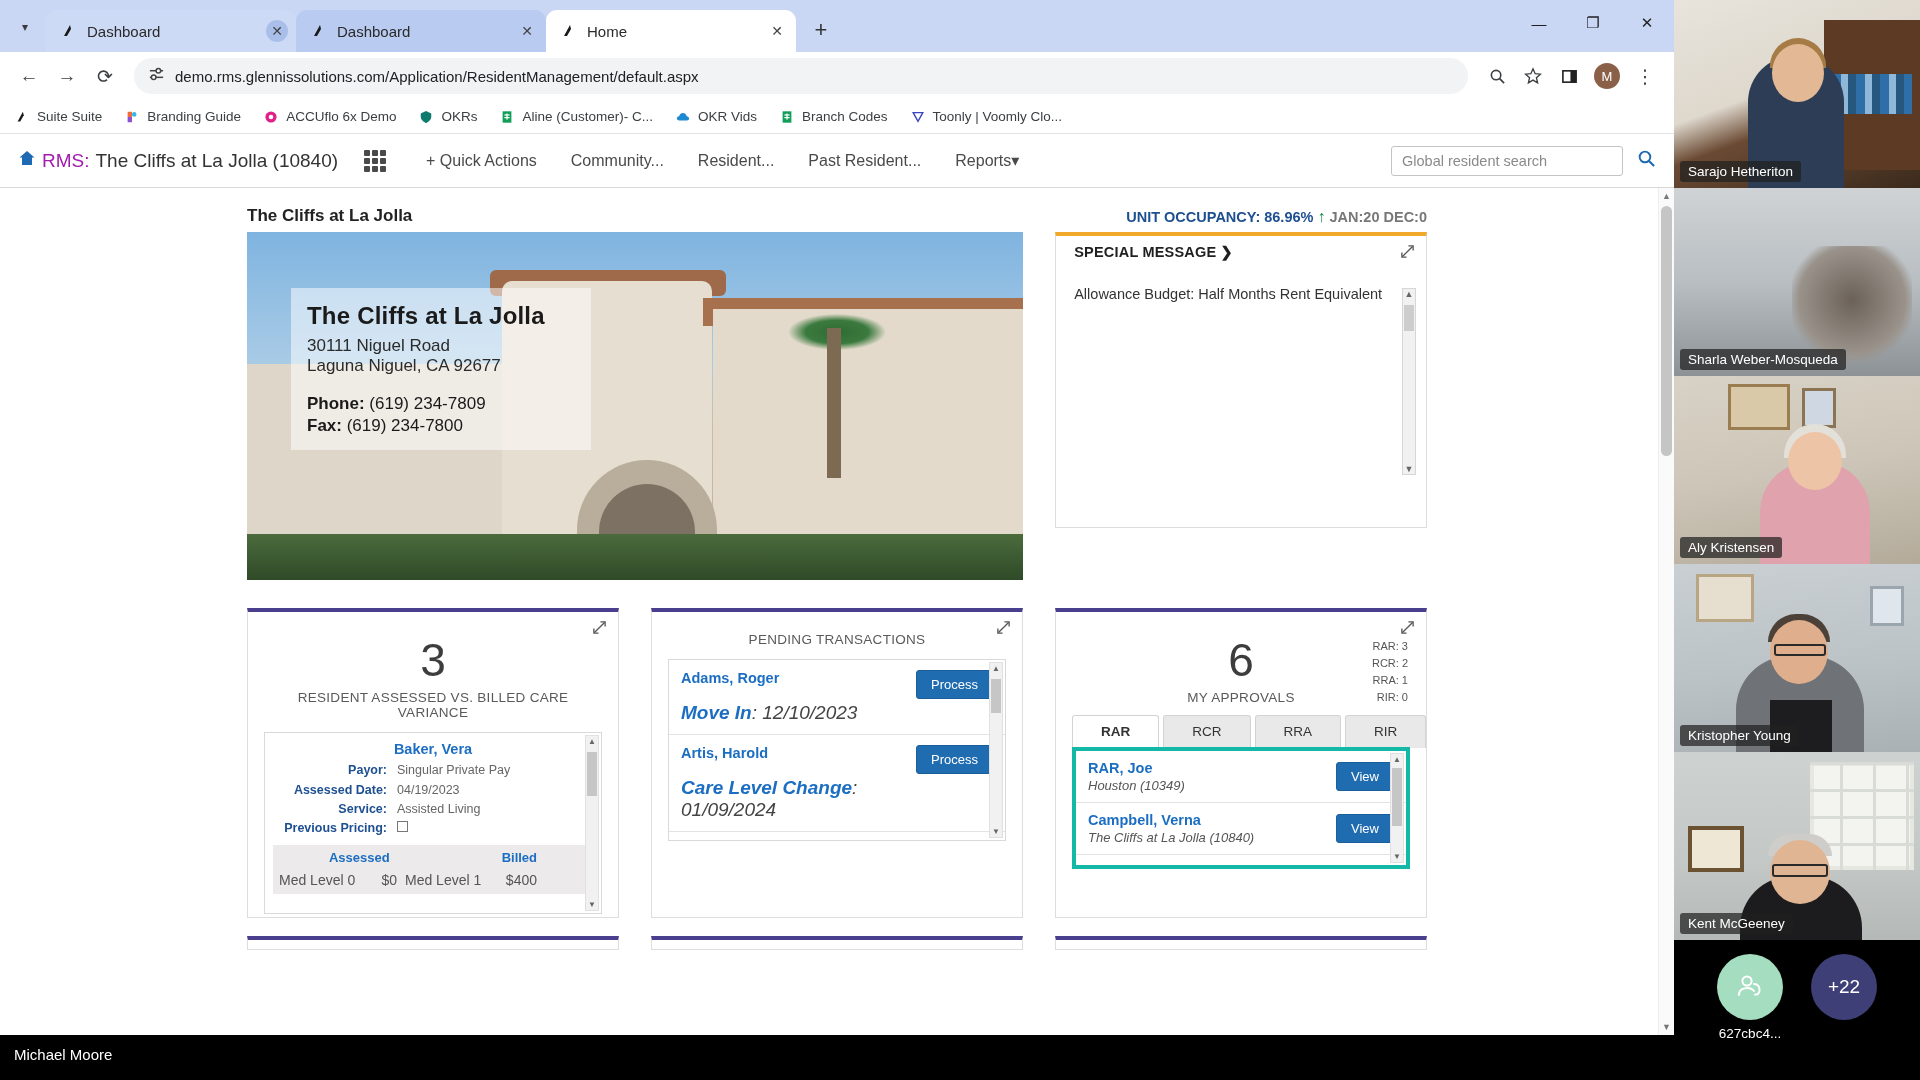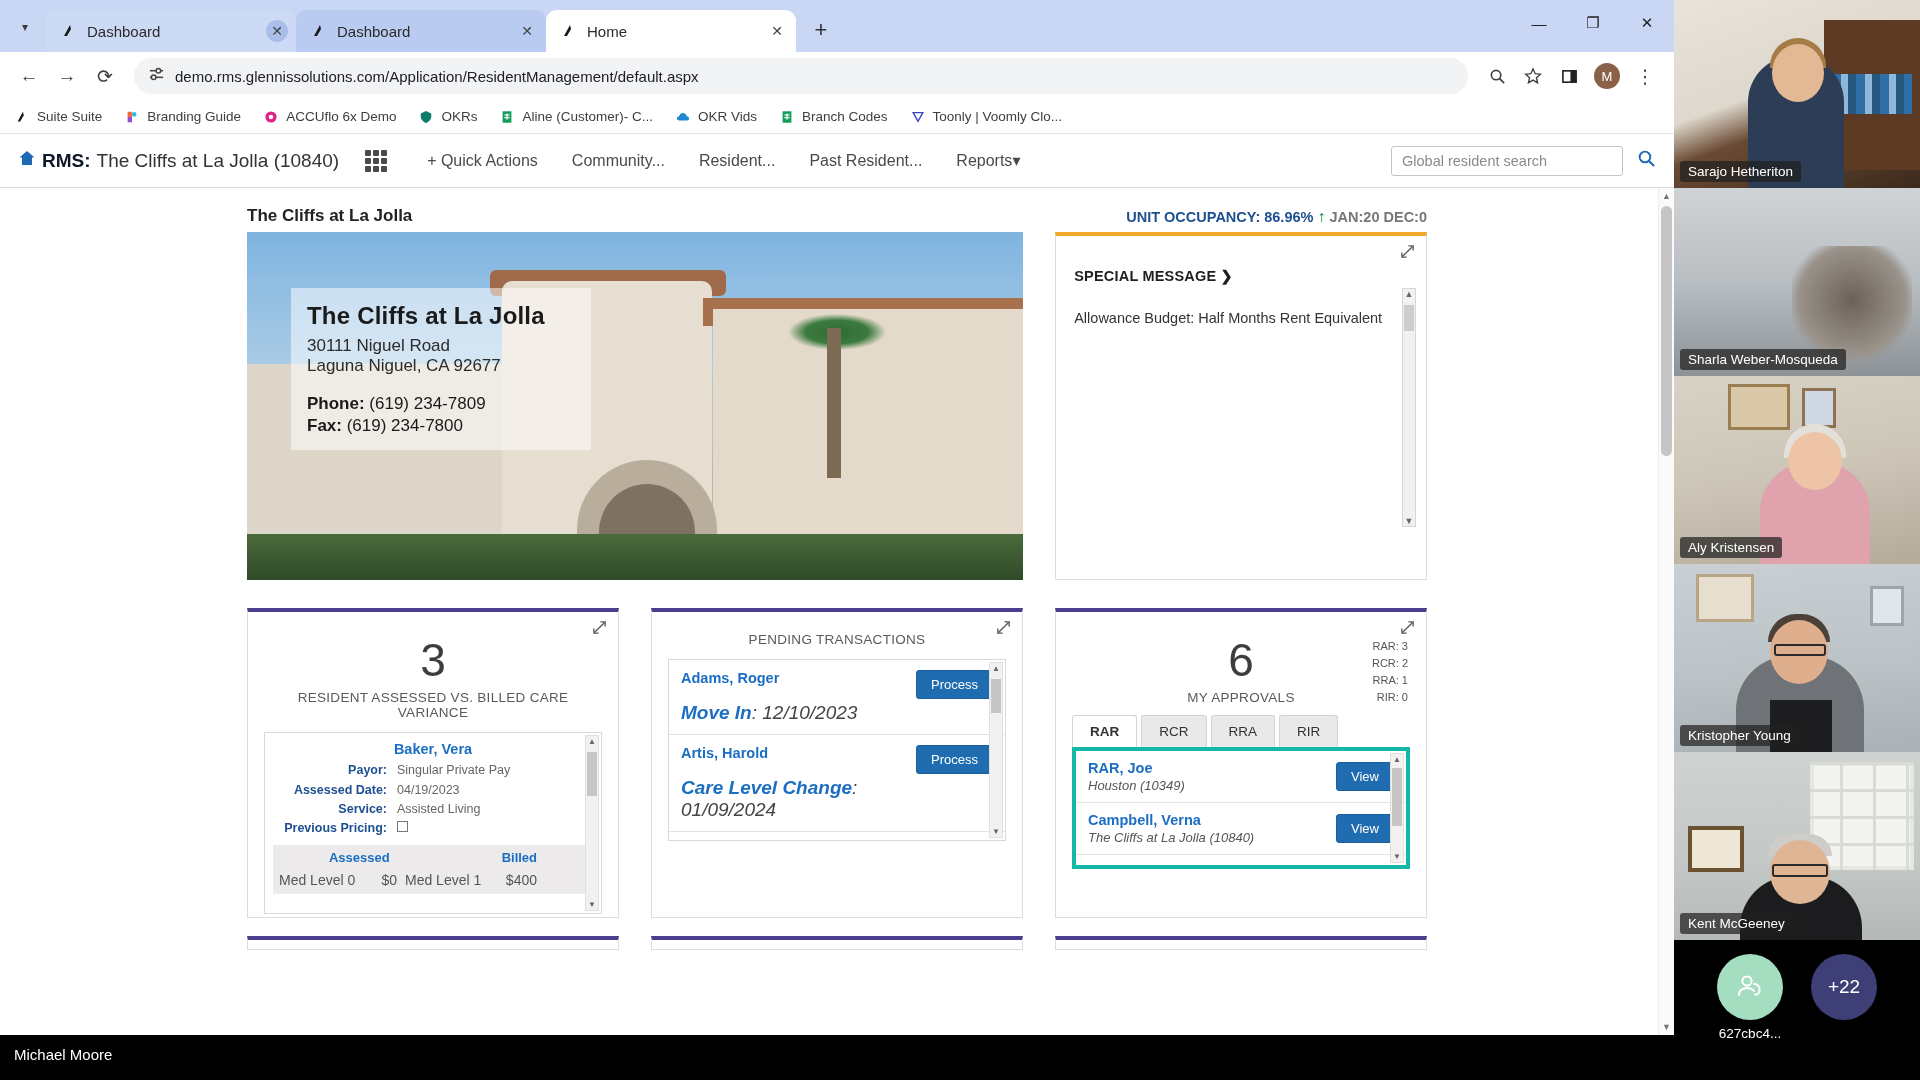--- a/index.html
+++ b/index.html
@@ -109,21 +109,21 @@
 
   
   .page { position: relative; height: calc(1035px - 52px - 48px - 34px); background:#fff; overflow:hidden;}
 
   .appbar {
     height: 54px; background:#fff; border-bottom:1px solid #d8d8d8;
     display:flex; align-items:center; padding: 0 18px; gap: 0;
   }
   .brand { display:flex; align-items:center; gap:6px; font-size:19px; }
   .brand .home-ico { color:#1d69b4; font-size:19px; }
-  .brand .rms { color:#0f172a; font-weight:700; }
+  .brand .rms { color:#a21caf; font-weight:400; }
   .brand .prop { color:#333; }
   .grid-ico {
     width: 22px; height: 22px; margin-left: 26px;
     display:grid; grid-template-columns: repeat(3,1fr); grid-template-rows: repeat(3,1fr);
     gap: 2px;
   }
   .grid-ico i { background:#4a4a4a; display:block; border-radius:1px;}
   .navlinks { display:flex; align-items:center; gap: 34px; margin-left: 40px; }
   .navlink { font-size:16px; color:#4a4a4a; white-space:nowrap; }
   .navlink.qa { color:#4a4a4a; }
@@ -197,23 +197,23 @@
     background: rgba(255,255,255,.52);
     color:#1a1a1a;
   }
   .hero-overlay .h1 { font-size:24px; font-weight:700; letter-spacing:.2px; }
   .hero-overlay .addr { font-size:17px; margin-top:6px; color:#2b2b2b; }
   .hero-overlay .addr2 { font-size:17px; color:#2b2b2b; }
   .hero-overlay .contact { margin-top:18px; font-size:17px; color:#1a1a1a;}
   .hero-overlay .contact b { font-weight:700; }
 
   .special {
-    width: 376px; height: 348px; background:#fff;
+    width: 376px; height: 296px; background:#fff;
     border:1px solid #ddd; border-top:4px solid #f0a92b;
-    position:relative; padding: 32px 18px;
+    position:relative; padding: 8px 18px;
   }
   .expand-ico {
     position:absolute; right:10px; top:8px; width:16px; height:16px;
     color:#555; font-size:14px;
   }
   .special .ttl { font-size:14.5px; font-weight:700; color:#1f1f1f; letter-spacing:.2px;}
   .special .body {
     margin-top:26px; font-size:14.5px; color:#333;
     padding-right: 22px;
   }
@@ -271,21 +271,21 @@
     font-size:13px; padding: 6px 14px; border-radius:3px; white-space:nowrap;
   }
 
   
   .appr-sub {
     position:absolute; right:18px; top:26px; font-size:11px;
     color:#555; line-height:1.55; text-align:right;
   }
   .tabs { display:flex; gap:4px; margin-top: 10px; }
   .atab {
-    padding: 8px 17px; font-size:13.5px; color:#333;
+    padding: 8px 28px; font-size:13.5px; color:#333;
     background:#e9e9e9; border:1px solid #d3d3d3; border-bottom:none;
     border-radius: 3px 3px 0 0;
   }
   .atab.sel { background:#fff; font-weight:700; border-bottom:1px solid #fff; }
   .appr-box { border:4px solid #14b8a6; margin-top:-1px; height: 122px; position:relative; overflow:hidden;}
   .appr-row {
     display:flex; align-items:center; justify-content:space-between;
     padding: 9px 12px; border-bottom:1px solid #e3e3e3;
   }
   .appr-row .nm { font-size:14.5px; font-weight:700; color:#1b6ec2;}

